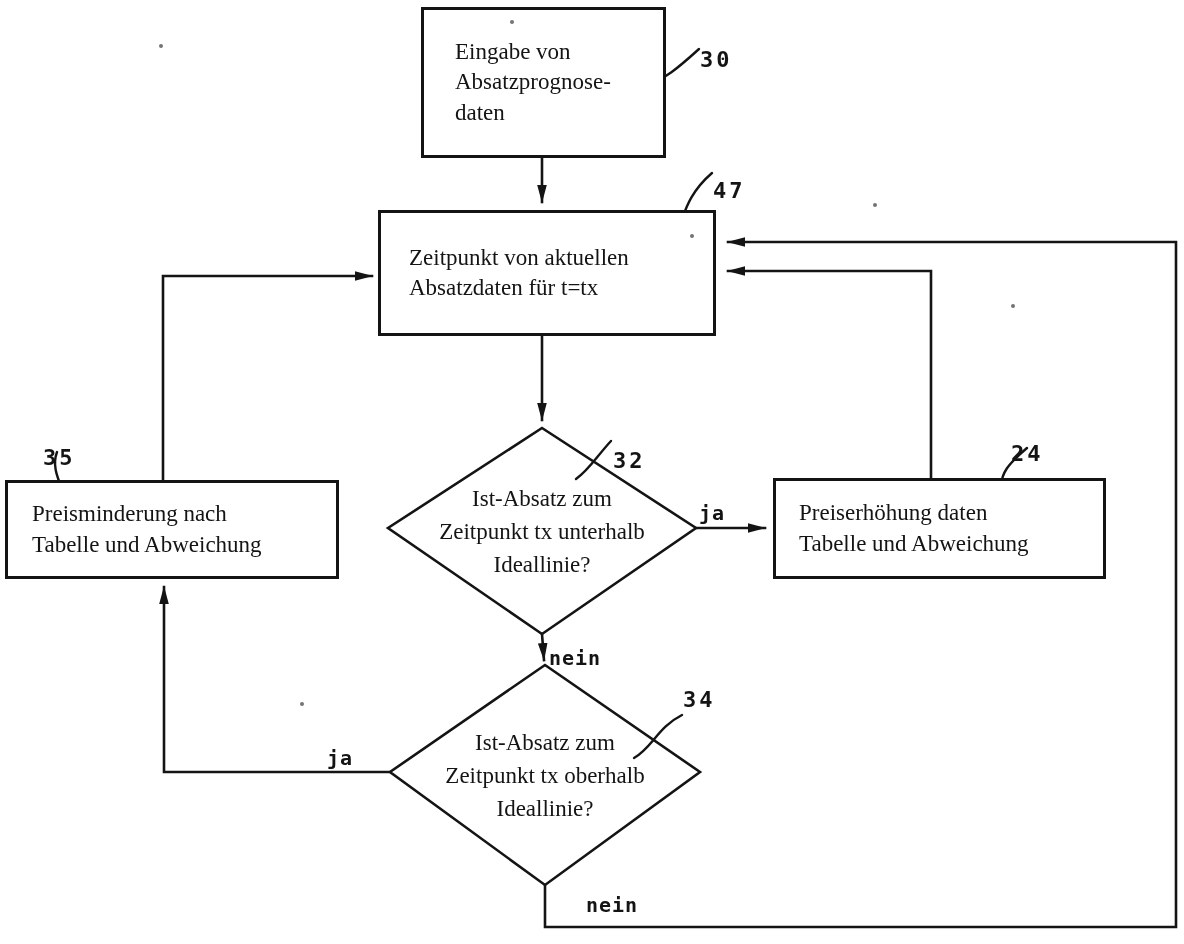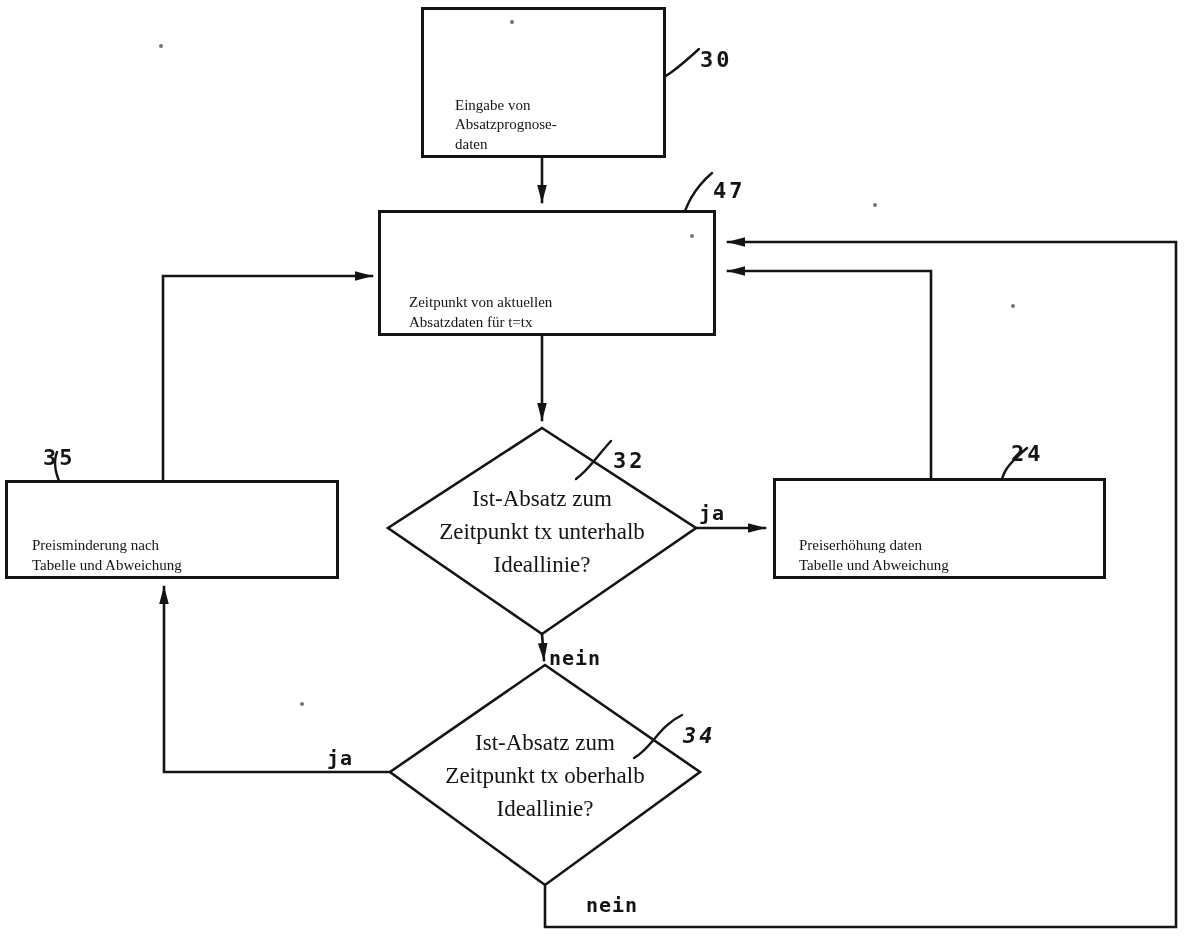--- a/index.html
+++ b/index.html
@@ -17,22 +17,22 @@
   }
   svg.layer{position:absolute;left:0;top:0;}
   .conn{stroke:var(--ink);stroke-width:2.6;fill:none;stroke-linecap:square;}
   .leader{stroke:var(--ink);stroke-width:2.4;fill:none;stroke-linecap:round;}
   .dshape{stroke:var(--ink);stroke-width:2.6;fill:var(--paper);}
   .node-box{
     position:absolute;
     box-sizing:border-box;
     border:3px solid var(--ink);
     background:var(--paper);
-    display:flex;align-items:flex-end;
-    font-size:15px;line-height:1.32;
+    display:flex;align-items:center;
+    font-size:23px;line-height:1.32;
     white-space:pre-line;
   }
   .box-text{white-space:pre-line;}
   .dtext{
     position:absolute;
     text-align:center;
     font-size:23px;line-height:33px;
     white-space:pre-line;
   }
   .ref{
@@ -119,21 +119,21 @@
 Zeitpunkt tx unterhalb
 Ideallinie?</div>
   <div class="dtext" style="left:405px;top:726px;width:280px;">Ist-Absatz zum
 Zeitpunkt tx oberhalb
 Ideallinie?</div>
 
   <div class="ref" style="left:700px;top:27px;">30</div>
   <div class="ref" style="left:713px;top:158px;">47</div>
   <div class="ref" style="left:613px;top:428px;">32</div>
   <div class="ref" style="left:1011px;top:421px;">24</div>
-  <div class="ref" style="left:683px;top:703px;font-style:italic;">34</div>
+  <div class="ref" style="left:683px;top:667px;">34</div>
   <div class="ref" style="left:43px;top:425px;">35</div>
 
   <div class="branch" style="left:699px;top:501px;">ja</div>
   <div class="branch" style="left:549px;top:646px;">nein</div>
   <div class="branch" style="left:327px;top:746px;">ja</div>
   <div class="branch" style="left:586px;top:893px;">nein</div>
 
 
   <div class="speck" style="left:510px;top:20px;"></div>
   <div class="speck" style="left:873px;top:203px;"></div>

